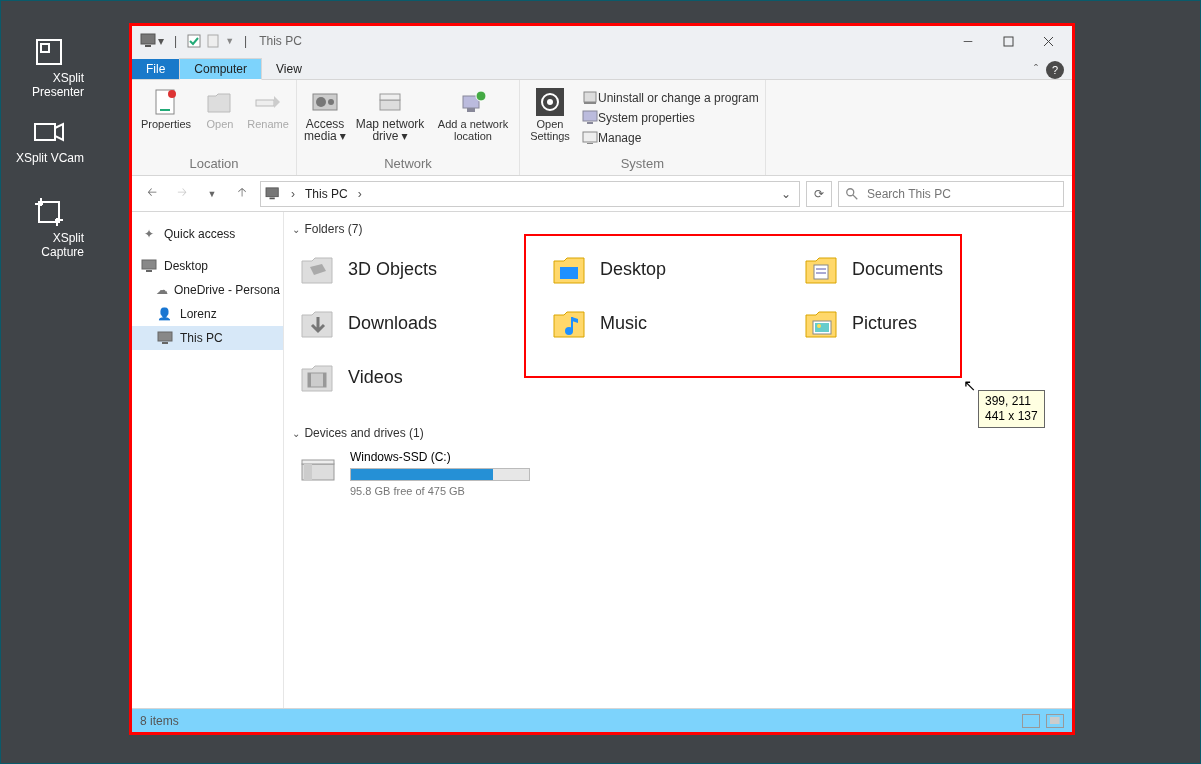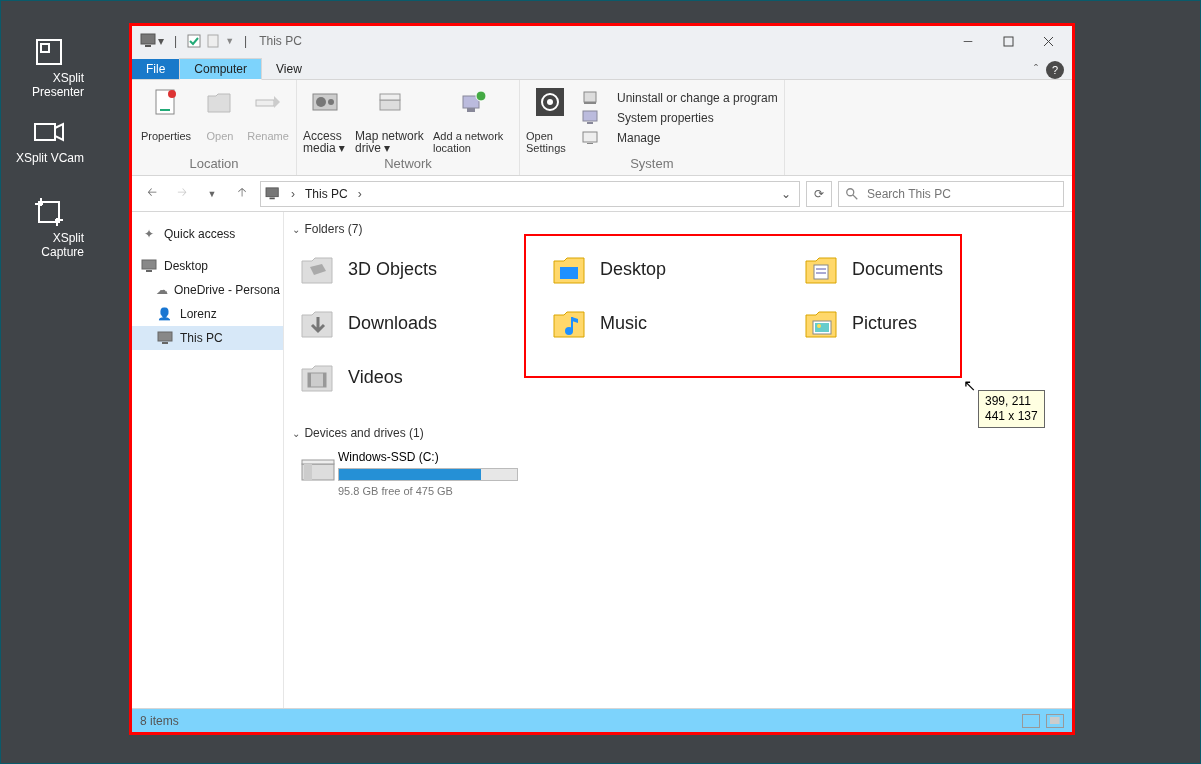--- a/index.html
+++ b/index.html
@@ -23,24 +23,24 @@
 .tab.active{background:#7dd3fc;border:1px solid #d6d6d6;border-bottom:1px solid #f7f7f7;margin-bottom:-1px}
 .tabs .help{margin-left:auto;display:flex;align-items:center;padding-right:8px;gap:8px;color:#666}
 .helpcircle{width:18px;height:18px;border-radius:50%;background:#4a4a4a;color:#fff;display:flex;align-items:center;justify-content:center;font-size:11px}
 .ribbon{height:96px;background:#f7f7f7;border-bottom:1px solid #d6d6d6;display:flex}
 .rgroup{display:flex;flex-direction:column;align-items:center;border-right:1px solid #e3e3e3;padding:2px 6px 2px 6px}
 .rgroup .items{display:flex;gap:8px;flex:1;align-items:flex-start;padding-top:4px}
 .rgroup .gtitle{font-size:13px;color:#777;padding-bottom:2px}
 .rbtn{display:flex;flex-direction:column;align-items:center;width:56px;cursor:pointer}
 .rbtn.n{width:80px}
 .rbtn svg{height:32px;width:32px}
-.rbtn .cap{font-size:11px;color:#333;line-height:12px;margin-top:12px}
+.rbtn .cap{font-size:11px;color:#333;text-align:center;line-height:12px;margin-top:0}
 .rbtn.dis .cap{color:#aaa}
 .syslist{display:flex;flex-direction:column;gap:4px;padding-top:4px}
-.syslist .row{display:flex;align-items:center;gap:19px;font-size:11px;color:#333;cursor:pointer}
+.syslist .row{display:flex;align-items:center;gap:0;font-size:11px;color:#333;cursor:pointer}
 .syslist .row svg{width:16px;height:16px}
 .addr{height:36px;background:#fff;display:flex;align-items:center;padding:4px 8px;gap:6px;border-bottom:1px solid #d6d6d6}
 .addr .navbtn{width:24px;height:24px;display:flex;align-items:center;justify-content:center;color:#666;cursor:pointer}
 .addr .navbtn.dis{color:#ccc}
 .addr .loc{flex:1;height:26px;border:1px solid #ccc;display:flex;align-items:center;padding:0 4px;gap:6px;background:#fff}
 .addr .loc .chev{color:#555;padding:0 4px}
 .addr .loc .crumb{color:#222}
 .addr .dropbtn{width:26px;height:26px;border:1px solid #ccc;display:flex;align-items:center;justify-content:center;color:#666;cursor:pointer}
 .addr .search{width:226px;height:26px;border:1px solid #ccc;display:flex;align-items:center;padding:0 6px;color:#888}
 .addr .search svg{width:14px;height:14px;margin-right:8px}
@@ -53,21 +53,21 @@
 .nav .ic{width:18px;height:18px;display:flex;align-items:center;justify-content:center;color:#777}
 .content{flex:1;overflow:auto;position:relative;padding:10px 8px}
 .section-hdr{display:flex;align-items:center;gap:4px;color:#333;margin:0 0 6px 0;cursor:pointer}
 .section-hdr .arr{font-size:10px;color:#555}
 .folders-wrap{position:relative}
 .folders{display:flex;flex-wrap:wrap}
 .fitem{width:252px;height:54px;display:flex;align-items:center;gap:10px;padding:2px 6px;cursor:pointer}
 .fitem svg{width:40px;height:40px}
 .fitem .nm{font-size:18px;color:#222}
 .selbox{position:absolute;left:232px;top:-8px;width:438px;height:144px;border:2px solid red;pointer-events:none}
-.drive{display:flex;padding:4px 6px;width:300px;cursor:pointer}
+.drive{display:flex;gap:12px;padding:4px 6px;width:300px;cursor:pointer}
 .drive svg{width:40px;height:40px}
 .drive .dinfo{display:flex;flex-direction:column;gap:4px}
 .drive .bar{width:180px;height:13px;border:1px solid #bbb;background:#e7e7e7;position:relative}
 .drive .bar .fill{position:absolute;left:0;top:0;bottom:0;background:#2590d6}
 .drive .free{font-size:11px;color:#777}
 .status{height:24px;border-top:1px solid #d6d6d6;display:flex;align-items:center;padding:0 8px;font-size:11px;color:#555;background:#7dd3fc}
 .status .viewbtns{margin-left:auto;display:flex;gap:6px}
 .status .viewbtns span{width:18px;height:14px;border:1px solid #999;display:inline-block}
 .tooltip{position:absolute;left:977px;top:389px;background:#ffffe1;border:1px solid #666;padding:3px 6px;font-size:12px;line-height:15px;color:#000;font-family:Tahoma}
 .cursor{position:absolute;left:962px;top:375px;font-size:16px;color:#000;pointer-events:none}

